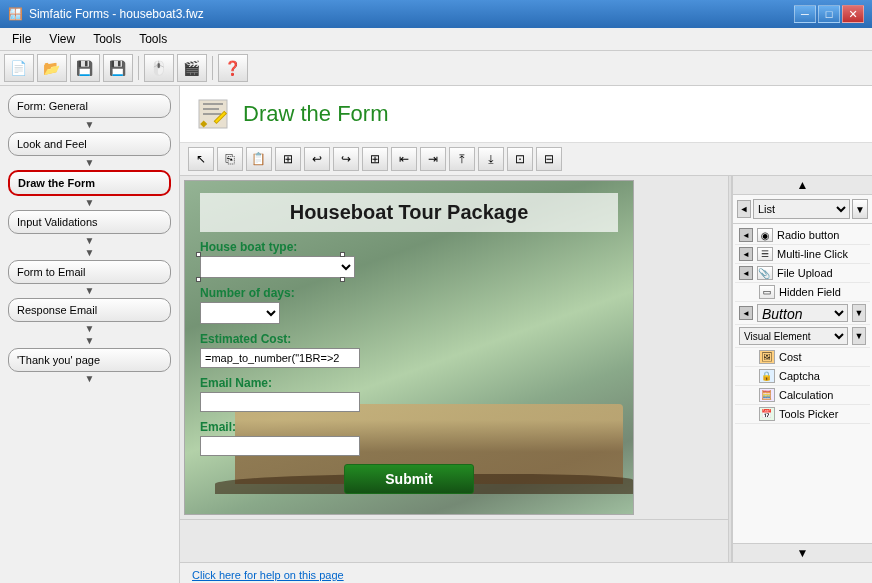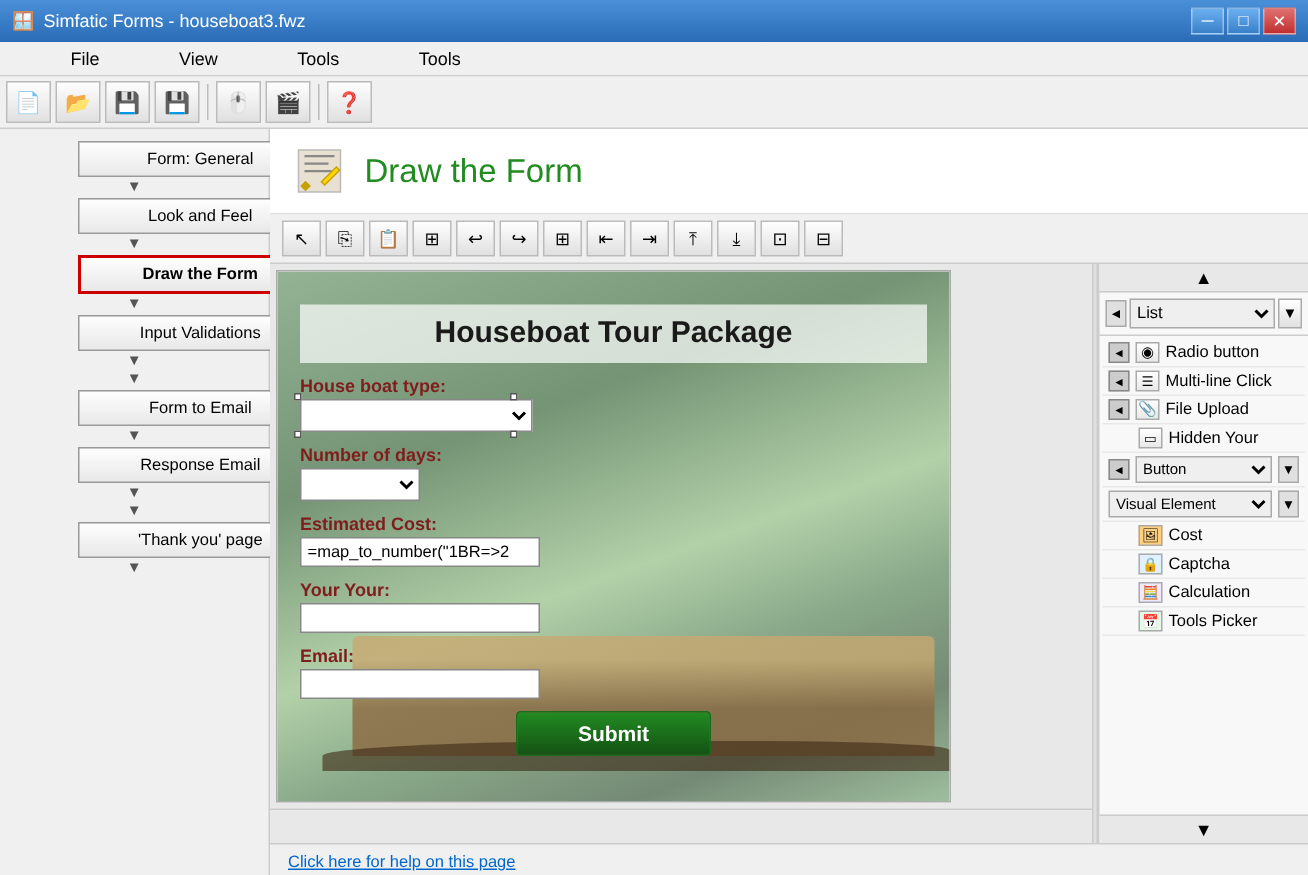--- a/index.html
+++ b/index.html
@@ -15,33 +15,33 @@
       justify-content: space-between;
       height: 28px;
     }
     .title-bar-left { display: flex; align-items: center; gap: 6px; font-size: 12px; }
     .title-bar-controls { display: flex; gap: 2px; }
     .title-btn { width: 22px; height: 18px; border: 1px solid rgba(255,255,255,0.4); background: linear-gradient(to bottom, #6ab0f0, #3a80c8); color: white; font-size: 11px; cursor: pointer; display: flex; align-items: center; justify-content: center; }
     .title-btn.close { background: linear-gradient(to bottom, #e07070, #c03030); }
     
     
     .menu-bar { background: #f0f0f0; border-bottom: 1px solid #ccc; padding: 2px 4px; display: flex; gap: 2px; }
-    .menu-item { padding: 2px 8px; cursor: pointer; font-size: 12px; margin-left: 35px; }
+    .menu-item { padding: 2px 8px; cursor: pointer; font-size: 12px; }
     
     
     .toolbar { background: #f0f0f0; border-bottom: 1px solid #ccc; padding: 3px 4px; display: flex; gap: 3px; align-items: center; }
     .tool-btn { width: 30px; height: 28px; border: 1px solid #bbb; background: linear-gradient(to bottom, #fefefe, #e0e0e0); cursor: pointer; display: flex; align-items: center; justify-content: center; font-size: 14px; }
     .tool-separator { width: 1px; height: 24px; background: #bbb; margin: 0 2px; }
     
     
     .main-container { display: flex; height: calc(100vh - 82px); }
     
     
     .sidebar { width: 180px; background: #f0f0f0; border-right: 1px solid #ccc; padding: 8px; display: flex; flex-direction: column; gap: 2px; }
-    .sidebar-btn { width: 100%; padding: 5px 8px; border: 1px solid #999; background: linear-gradient(to bottom, #fefefe, #e8e8e8); cursor: pointer; font-size: 11px; text-align: center; border-radius: 0; margin-left: 44px; }
+    .sidebar-btn { width: 100%; padding: 5px 8px; border: 1px solid #999; background: linear-gradient(to bottom, #fefefe, #e8e8e8); cursor: pointer; font-size: 11px; text-align: left; border-radius: 10px; }
     .sidebar-btn.active { border: 2px solid #cc0000; font-weight: bold; background: linear-gradient(to bottom, #fefefe, #e8e8e8); }
     .sidebar-arrow { text-align: center; color: #555; font-size: 10px; line-height: 1; }
     
     
     .content { flex: 1; display: flex; flex-direction: column; background: #f8f8f8; }
     
     
     .page-header { padding: 10px 15px; display: flex; align-items: center; gap: 12px; border-bottom: 1px solid #ddd; background: white; }
     .header-icon { width: 36px; height: 36px; display: flex; align-items: center; justify-content: center; font-size: 22px; }
     .page-title { font-size: 22px; color: #228B22; font-weight: normal; }
@@ -49,24 +49,24 @@
     
     .canvas-toolbar { padding: 4px 8px; display: flex; gap: 3px; align-items: center; background: #f0f0f0; border-bottom: 1px solid #ccc; }
     .canvas-tool { width: 26px; height: 24px; border: 1px solid #bbb; background: linear-gradient(to bottom, #fefefe, #e0e0e0); cursor: pointer; display: flex; align-items: center; justify-content: center; font-size: 12px; }
     
     
     .work-area { display: flex; flex: 1; overflow: hidden; }
     
     
     .form-canvas { flex: 1; overflow: auto; position: relative; background: #e8e8e8; }
     .form-preview { width: 450px; min-height: 320px; background: white; border: 1px solid #aaa; margin: 4px; position: relative; overflow: hidden; }
-    .form-content { position: relative; z-index: 1; padding: 22px 15px; }
+    .form-content { position: relative; z-index: 1; padding: 12px 15px; }
     .form-title { font-size: 20px; font-weight: bold; color: #1a1a1a; text-align: center; padding: 8px; background: rgba(255,255,255,0.7); margin-bottom: 8px; }
     .form-field-group { margin-bottom: 8px; }
-    .form-label { font-size: 12px; font-weight: bold; color: #7f1d1d; display: block; margin-bottom: 2px; }
+    .form-label { font-size: 12px; font-weight: bold; color: #15803d; display: block; margin-bottom: 2px; }
     .form-input { width: 160px; height: 20px; border: 1px solid #888; background: white; padding: 1px 4px; font-size: 11px; }
     .form-select-wrap { display: flex; align-items: center; gap: 2px; position: relative; }
     .form-select { width: 155px; height: 22px; border: 1px solid #888; background: white; font-size: 11px; padding: 1px 4px; }
     .submit-btn { background: linear-gradient(to bottom, #228B22, #145214); color: white; border: 1px solid #1a6a1a; padding: 6px 40px; font-size: 14px; font-weight: bold; cursor: pointer; border-radius: 3px; display: block; margin: 8px auto; }
     
     
     .right-panel { width: 140px; border-left: 1px solid #ccc; background: #f8f8f8; display: flex; flex-direction: column; }
     .right-panel-scroll { flex: 1; overflow-y: auto; padding: 2px; }
     .panel-item { display: flex; align-items: center; gap: 4px; padding: 2px 4px; font-size: 11px; border-bottom: 1px solid #e8e8e8; cursor: pointer; }
     
@@ -200,21 +200,21 @@
               <label class="form-label">Number of days:</label>
               <select class="form-select" style="width:80px;"></select>
             </div>
 
             <div class="form-field-group">
               <label class="form-label">Estimated Cost:</label>
               <input class="form-input" type="text" value="=map_to_number(&quot;1BR=&gt;2" style="">
             </div>
 
             <div class="form-field-group">
-              <label class="form-label">Your Your:</label>
+              <label class="form-label">Email Name:</label>
               <input class="form-input" type="text" style="">
             </div>
 
             <div class="form-field-group">
               <label class="form-label">Email:</label>
               <input class="form-input" type="text" style="">
             </div>
 
             <button class="submit-btn">Submit</button>
           </div>
@@ -253,26 +253,26 @@
 
           <div class="panel-item">
             <button style="width:14px;height:14px;border:1px solid #888;background:#ccc;font-size:8px;cursor:pointer;">◄</button>
             <span style="width:16px;height:14px;border:1px solid #aaa;background:linear-gradient(to bottom,#fff,#e8e8e8);display:inline-flex;align-items:center;justify-content:center;font-size:10px;">📎</span>
             <span>File Upload</span>
           </div>
 
           <div class="panel-item">
             <span style="width:16px;height:14px;"></span>
             <span style="width:16px;height:14px;border:1px solid #aaa;background:linear-gradient(to bottom,#fff,#e8e8e8);display:inline-flex;align-items:center;justify-content:center;font-size:9px;">▭</span>
-            <span>Hidden Your</span>
+            <span>Hidden Field</span>
           </div>
 
           <div class="panel-item">
             <button style="width:14px;height:14px;border:1px solid #888;background:#ccc;font-size:8px;cursor:pointer;">◄</button>
-            <select style="flex:1;font-size:10px;height:18px;border:1px solid #aaa;">
+            <select style="flex:1;font-size:14px;height:18px;border:1px solid #aaa;font-style:italic;">
               <option>Button</option>
             </select>
             <button style="width:14px;height:18px;border:1px solid #aaa;background:#e0e0e0;font-size:9px;cursor:pointer;">▼</button>
           </div>
 
           <div class="panel-item">
             <select style="flex:1;font-size:10px;height:18px;border:1px solid #aaa;">
               <option>Visual Element</option>
             </select>
             <button style="width:14px;height:18px;border:1px solid #aaa;background:#e0e0e0;font-size:9px;cursor:pointer;">▼</button>

